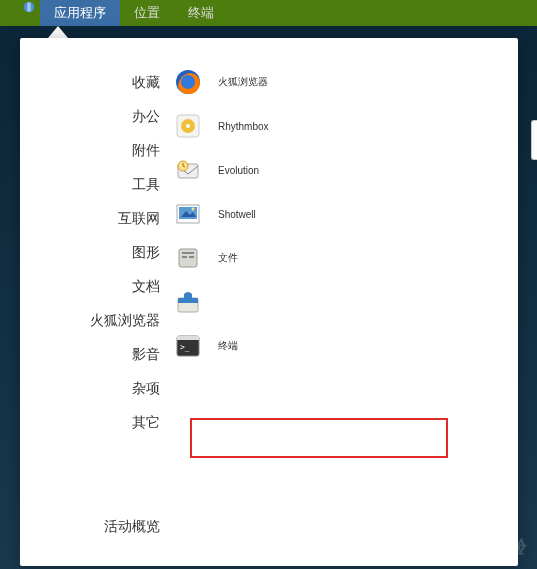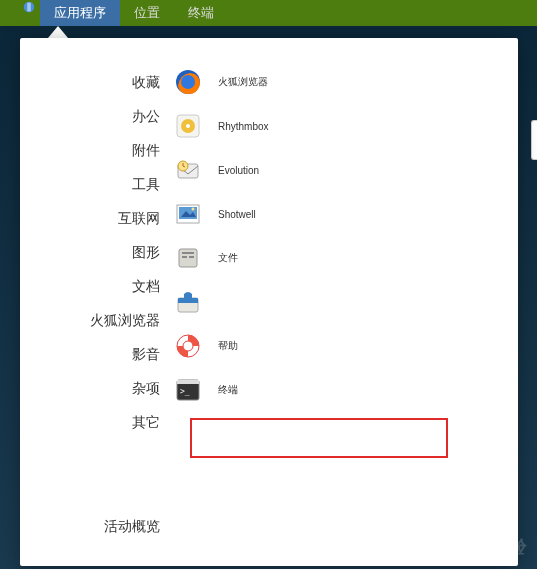--- a/index.html
+++ b/index.html
@@ -232,31 +232,20 @@
     <div class="app-row">
       <span class="app-icon">
         <svg viewBox="0 0 28 28">
             <rect x="4" y="10" width="20" height="14" rx="2" fill="#e8e8e0" stroke="#aaa"></rect>
             <rect x="4" y="10" width="20" height="5" fill="#3a80c4"></rect>
             <path d="M10 6 Q14 2 18 6 L18 10 L10 10 Z" fill="#3a80c4"></path>
           </svg>
       </span>
     </div>
 
-    <div class="app-row">
-      <span class="app-icon">
-        <svg viewBox="0 0 28 28">
-            <circle cx="14" cy="14" r="11" fill="#fff" stroke="#d44"></circle>
-            <circle cx="14" cy="14" r="5" fill="#fff" stroke="#d44"></circle>
-            <path d="M14 3 A11 11 0 0 1 25 14 L19 14 A5 5 0 0 0 14 9 Z" fill="#ee5544"></path>
-            <path d="M14 25 A11 11 0 0 1 3 14 L9 14 A5 5 0 0 0 14 19 Z" fill="#ee5544"></path>
-          </svg>
-      </span>
-      <span class="app-label">帮助</span>
-    </div>
 
     <div class="app-row">
       <span class="app-icon">
         <svg viewBox="0 0 28 28">
             <rect x="3" y="4" width="22" height="20" rx="2" fill="#333" stroke="#888"></rect>
             <rect x="3" y="4" width="22" height="4" fill="#ddd"></rect>
             <text x="6" y="18" font-size="8" fill="#eee" font-family="monospace">&gt;_</text>
           </svg>
       </span>
       <span class="app-label">终端</span>

